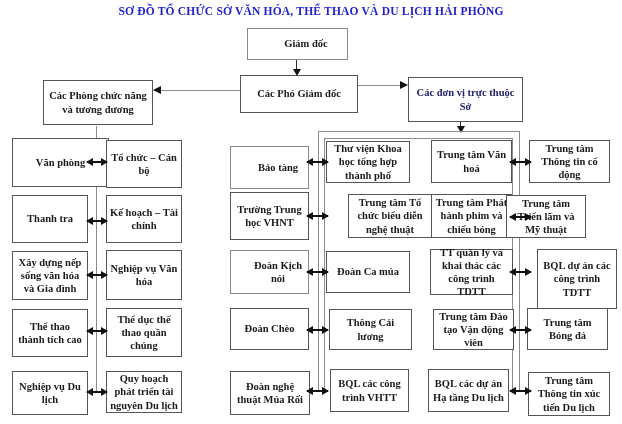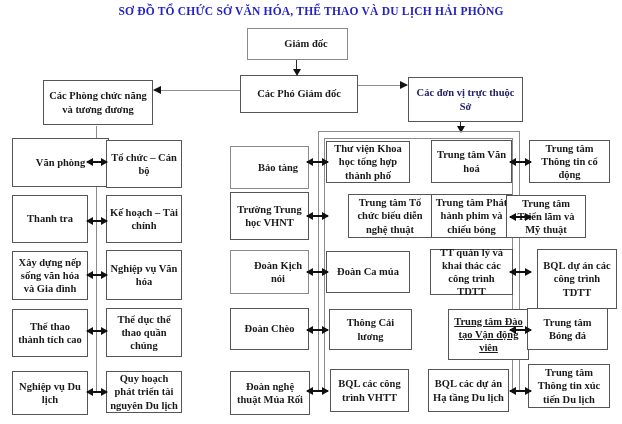--- a/index.html
+++ b/index.html
@@ -88,28 +88,28 @@
 
   <div class="box" style="left:326px;top:141px;width:84px;height:42px;">Thư viện Khoa học tổng hợp thành phố</div>
   <div class="box" style="left:326px;top:194px;width:84px;height:44px;margin-left:22px;">Trung tâm Tổ chức biểu diễn nghệ thuật</div>
   <div class="box" style="left:326px;top:251px;width:84px;height:42px;">Đoàn Ca múa</div>
   <div class="box" style="left:329px;top:309px;width:83px;height:41px;">Thông Cải lương</div>
   <div class="box" style="left:330px;top:369px;width:79px;height:43px;">BQL các công trình VHTT</div>
 
   <div class="box" style="left:431px;top:140px;width:81px;height:43px;">Trung tâm Văn hoá</div>
   <div class="box" style="left:431px;top:194px;width:81px;height:44px;">Trung tâm Phát hành phim và chiếu bóng</div>
   <div class="box" style="left:430px;top:249px;width:83px;height:46px;">TT quản lý và khai thác các công trình TDTT</div>
-  <div class="box" style="left:448px;top:309px;width:81px;height:51px;text-decoration:underline;">Trung tâm Đào tạo Vận động viên</div>
+  <div class="box" style="left:433px;top:309px;width:81px;height:41px;">Trung tâm Đào tạo Vận động viên</div>
   <div class="box" style="left:428px;top:369px;width:81px;height:43px;">BQL các dự án Hạ tầng Du lịch</div>
 
   <div class="box" style="left:529px;top:140px;width:81px;height:43px;">Trung tâm Thông tin cổ động</div>
   <div class="box" style="left:506px;top:195px;width:80px;height:43px;">Trung tâm Triển lãm và Mỹ thuật</div>
   <div class="box" style="left:537px;top:249px;width:80px;height:60px;">BQL dự án các công trình TDTT</div>
   <div class="box" style="left:527px;top:308px;width:81px;height:42px;">Trung tâm Bóng đá</div>
-  <div class="box" style="left:528px;top:364px;width:82px;height:44px;">Trung tâm Thông tin xúc tiến Du lịch</div>
+  <div class="box" style="left:528px;top:372px;width:82px;height:44px;">Trung tâm Thông tin xúc tiến Du lịch</div>
 
   <div class="darrow" style="left:87px;top:161px;width:20px;"></div>
   <div class="darrow" style="left:87px;top:220px;width:20px;"></div>
   <div class="darrow" style="left:87px;top:274px;width:20px;"></div>
   <div class="darrow" style="left:87px;top:330px;width:20px;"></div>
   <div class="darrow" style="left:87px;top:391px;width:20px;"></div>
 
   <div class="darrow" style="left:307px;top:161px;width:21px;"></div>
   <div class="darrow" style="left:307px;top:215px;width:21px;"></div>
   <div class="darrow" style="left:307px;top:271px;width:21px;"></div>

